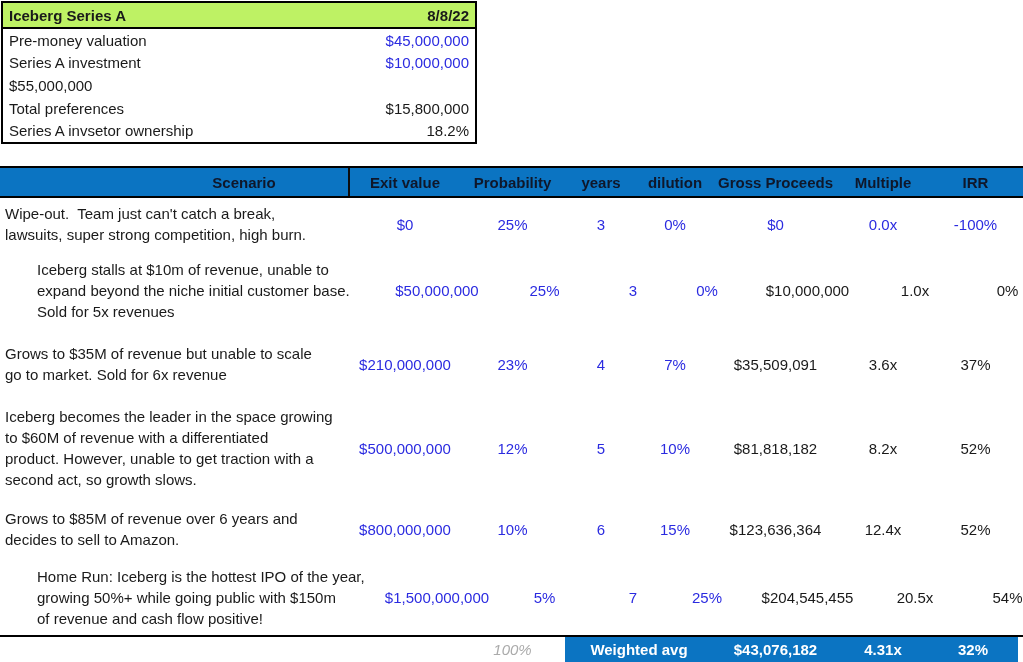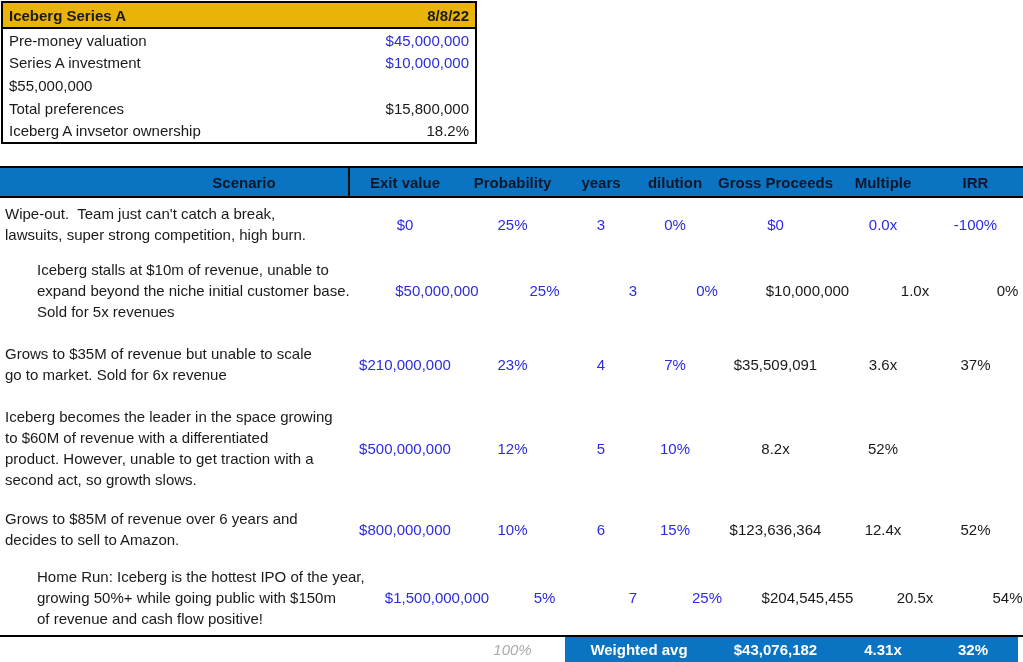--- a/index.html
+++ b/index.html
@@ -6,21 +6,21 @@
   .sheet{
     position:relative;width:1023px;height:662px;background:#ffffff;overflow:hidden;
     font-family:"Liberation Sans",sans-serif;color:#1a1a1a;font-size:15px;
   }
   
   .info-box{
     position:absolute;left:1px;top:1px;width:472px;height:139px;
     border:2px solid #000;display:flex;flex-direction:column;background:#fff;
   }
   .info-header{
-    height:24px;background:#eab308;border-bottom:2px solid #000;
+    height:24px;background:#bef264;border-bottom:2px solid #000;
     display:flex;justify-content:space-between;align-items:center;
     padding:0 6px;font-weight:bold;
   }
   .info-row{
     flex:1;display:flex;justify-content:space-between;align-items:center;padding:0 6px;
   }
   .val-input{color:#2b2be0;}
   
   .table{position:absolute;left:0;top:166px;width:1023px;}
   .grid{display:grid;grid-template-columns:350px 110px 105px 72px 76px 125px 90px 95px;}
@@ -73,21 +73,21 @@
       <span class="val-input">$10,000,000</span>
     </div>
     <div class="info-row">
       <span>$55,000,000</span>
     </div>
     <div class="info-row">
       <span>Total preferences</span>
       <span>$15,800,000</span>
     </div>
     <div class="info-row">
-      <span>Iceberg A invsetor ownership</span>
+      <span>Series A invsetor ownership</span>
       <span>18.2%</span>
     </div>
   </section>
 
   <section class="table">
 
     <div class="thead grid">
       <div class="cell scenario-h">Scenario</div>
       <div class="cell">Exit value</div>
       <div class="cell">Probability</div>
@@ -137,20 +137,21 @@
 
     <div class="trow grid r3">
       <div class="cell scenario">Iceberg becomes the leader in the space growing
 to $60M of revenue with a differentiated
 product. However, unable to get traction with a
 second act, so growth slows.</div>
       <div class="cell blue">$500,000,000</div>
       <div class="cell blue">12%</div>
       <div class="cell blue">5</div>
       <div class="cell blue">10%</div>
+      <div class="cell">$81,818,182</div>
       <div class="cell">8.2x</div>
       <div class="cell">52%</div>
     </div>
 
     <div class="trow grid r4">
       <div class="cell scenario">Grows to $85M of revenue over 6 years and
 decides to sell to Amazon.</div>
       <div class="cell blue">$800,000,000</div>
       <div class="cell blue">10%</div>
       <div class="cell blue">6</div>

